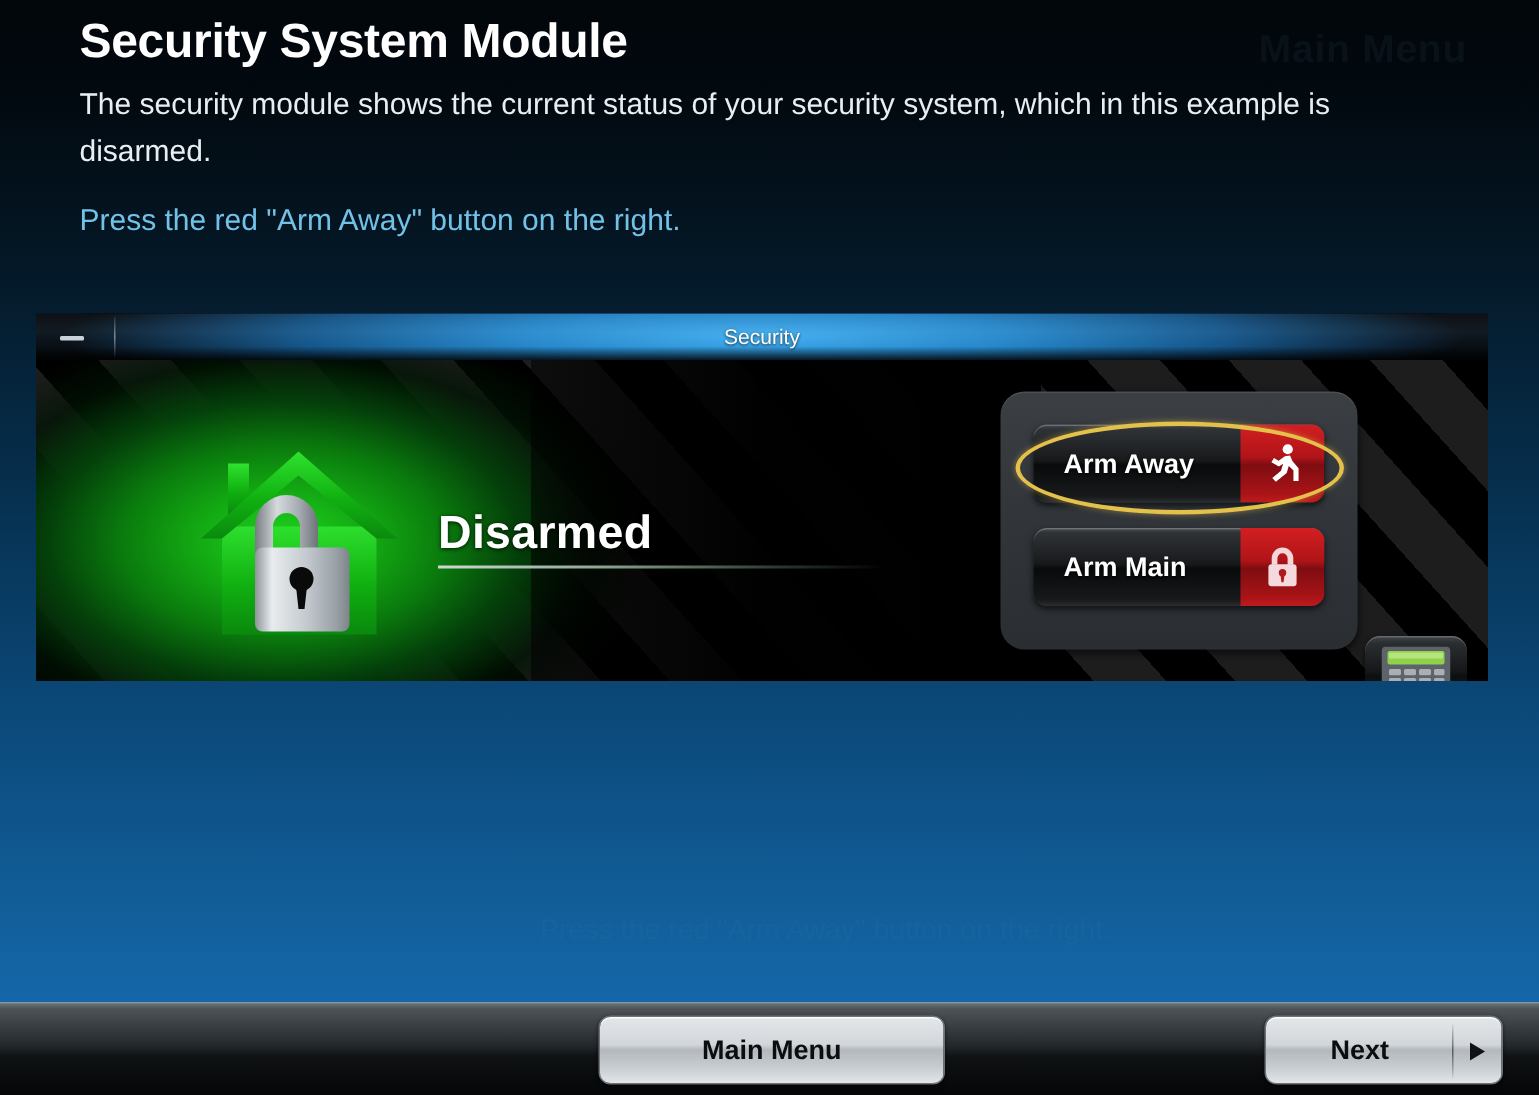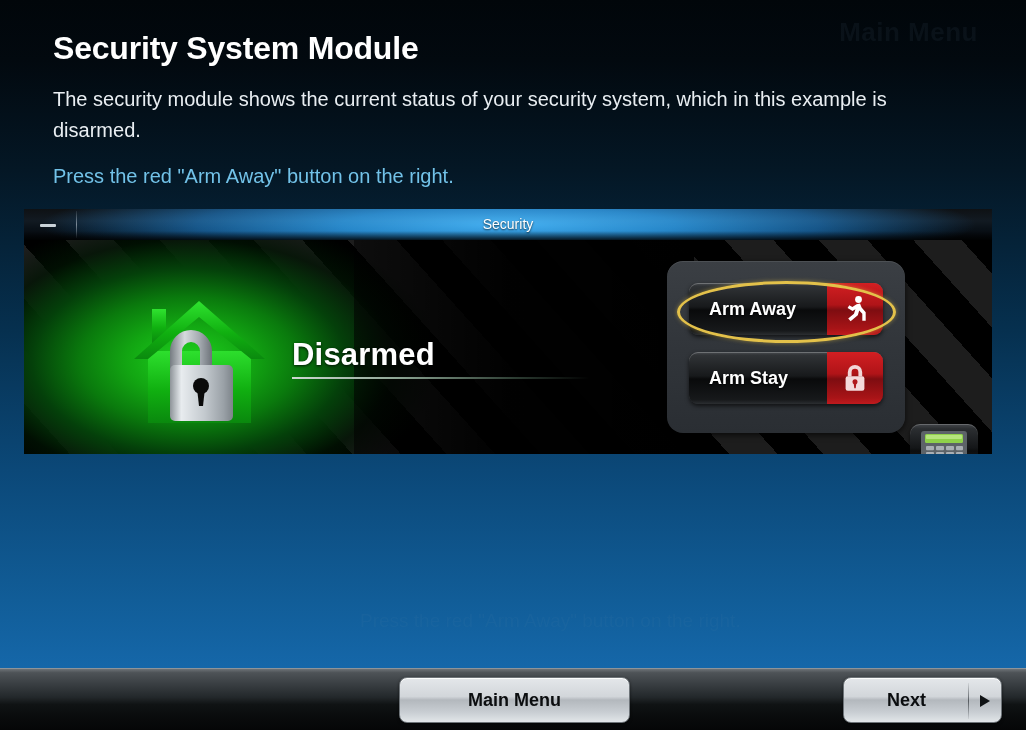--- a/index.html
+++ b/index.html
@@ -28,25 +28,24 @@
 
   
   .header { position:absolute; left:53px; top:6px; width:920px; }
 
   .page-title {
     font-size:32px;
     font-weight:bold;
     color:#ffffff;
     letter-spacing:-0.2px;
     line-height:42px;
-    margin-top:21px;
   }
 
   .desc {
-    margin-top:15px;
+    margin-top:7px;
     font-size:20px;
     color:#e9eef2;
     line-height:31px;
     width:850px;
   }
 
   .instruction {
     margin-top:16px;
     font-size:20px;
     color:#72c2e8;
@@ -397,21 +396,21 @@
             <svg width="30" height="30" viewBox="0 0 30 30">
               <g fill="#ffffff">
                 <circle cx="18.5" cy="5.5" r="3.4"></circle>
                 <path d="M16.6 10.2 L12.4 13.1 L9.3 11.3 L7.6 14.1 L12.6 17.0 L15.4 15.2 L14.0 19.8 L8.2 24.6 L10.6 27.2 L17.8 21.3 L19.2 16.6 L22.3 19.7 L22.3 26.7 L25.7 26.7 L25.7 18.2 L21.6 13.4 L20.0 9.6 Z"></path>
               </g>
             </svg>
           </span>
         </div>
 
         <div class="arm-btn stay">
-          <span class="arm-label">Arm Stay</span>
+          <span class="arm-label">Arm Main</span>
           <span class="arm-icon-box">
             <svg width="26" height="30" viewBox="0 0 26 30">
               <path d="M13 2 A7.2 7.2 0 0 0 5.8 9.2 L5.8 13.5 L9.6 13.5 L9.6 9.2 A3.4 3.4 0 0 1 16.4 9.2 L16.4 13.5 L20.2 13.5 L20.2 9.2 A7.2 7.2 0 0 0 13 2 Z" fill="#f2d6d8"></path>
               <rect x="3.6" y="13.2" width="18.8" height="14.6" rx="2.2" fill="#f4dadc"></rect>
               <circle cx="13" cy="18.8" r="2.5" fill="#b0191d"></circle>
               <path d="M11.6 20 L14.4 20 L13.7 25.2 L12.3 25.2 Z" fill="#b0191d"></path>
             </svg>
           </span>
         </div>
       </div>

